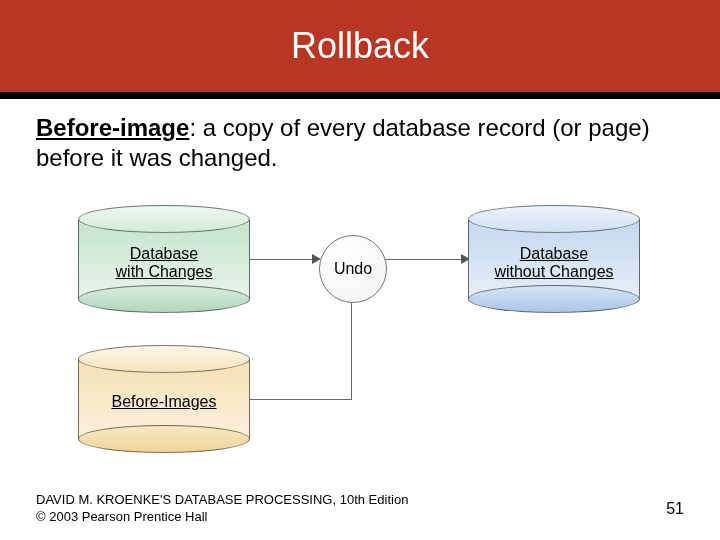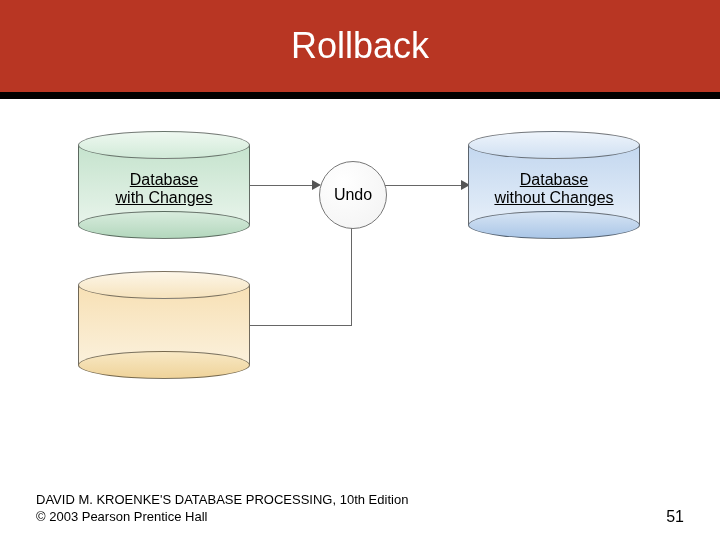--- a/index.html
+++ b/index.html
@@ -130,41 +130,44 @@
     border-right: 5px solid transparent;
     border-bottom: 9px solid #555;
   }
   .ah1 { top: 67px; left: 262px; }  
   .ah2 { top: 67px; left: 411px; }  
   .ah3 { top: 99px; left: 296.5px; } 
 
   .footer {
     position: absolute;
     left: 36px; right: 36px; bottom: 14px;
-    display: flex; justify-content: space-between; align-items: flex-end;
+    display: flex; justify-content: space-between; align-items: center;
     font-size: 13px;
     color: #000;
   }
   .footer .left { line-height: 1.3; }
   .footer .right { font-size: 16px; }
 
   .slide {
     position: relative;
     width: 720px; height: 540px;
   }
 </style>
 </head>
 <body>
 
 <div class="slide">
 
   <div class="title-bar">
     <div class="title">Rollback</div>
   </div>
 
+  <div class="body-text">
+    <span class="term">Before-image</span><span>: a copy of every database record (or page) before it was changed.</span>
+  </div>
 
   <div class="diagram-area">
 
     <div class="line l1"></div>
     <div class="arrow-right ah1"></div>
 
     <div class="line l2"></div>
     <div class="arrow-right ah2"></div>
 
     <div class="line l3"></div>
@@ -178,20 +181,23 @@
       <div class="cyl-label">
         <span>Database</span><br>
         <span>with Changes</span>
       </div>
     </div>
 
     <div class="cyl c-orange">
       <div class="cyl-body"></div>
       <div class="cyl-bot"></div>
       <div class="cyl-top"></div>
+      <div class="cyl-label">
+        <span>Before-Images</span>
+      </div>
     </div>
 
     <div class="cyl c-blue">
       <div class="cyl-body"></div>
       <div class="cyl-bot"></div>
       <div class="cyl-top"></div>
       <div class="cyl-label">
         <span>Database</span><br>
         <span>without Changes</span>
       </div>

